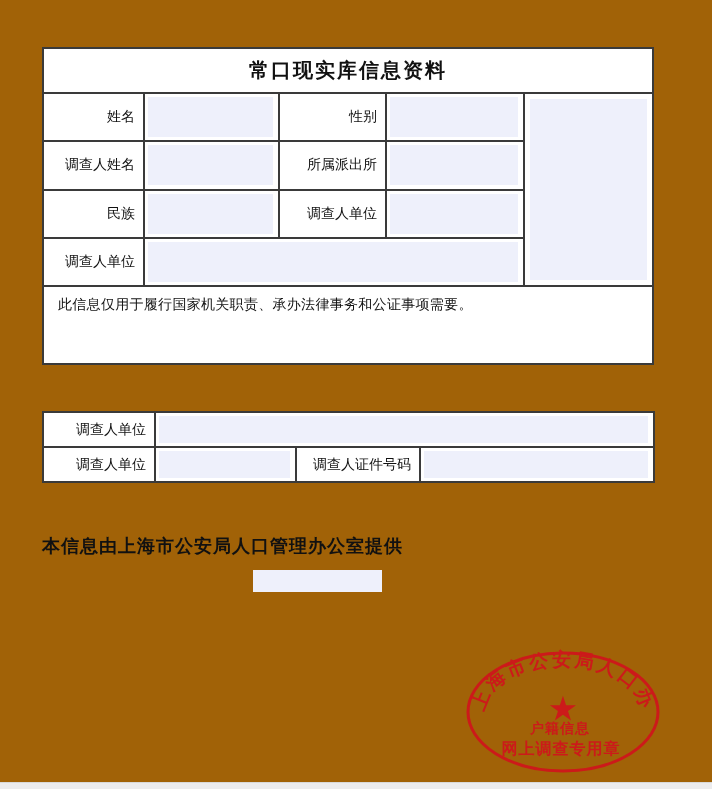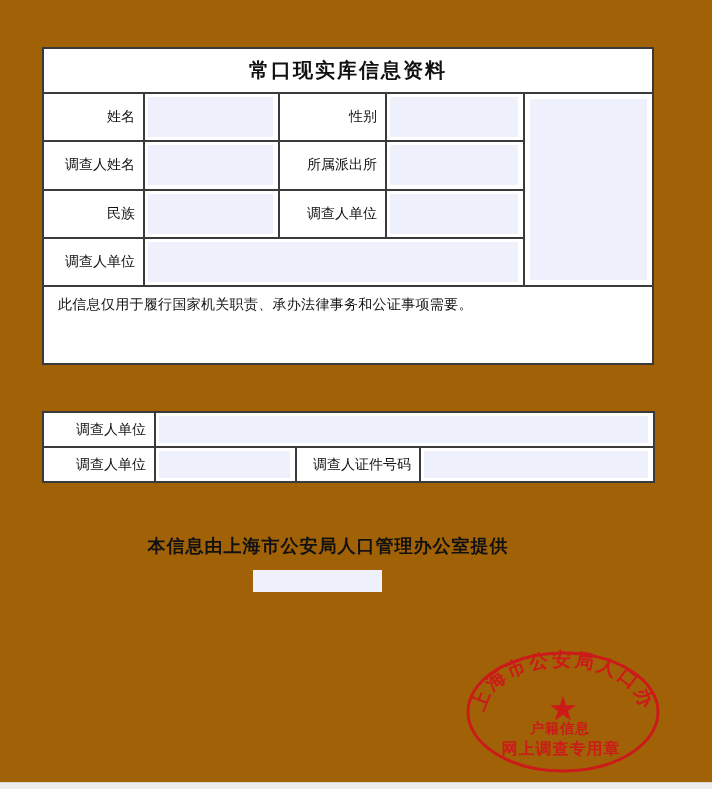--- a/index.html
+++ b/index.html
@@ -15,21 +15,21 @@
   .lbl {text-align:right; padding-right:8px; font-size:14px; white-space:nowrap;}
   .inp {padding:3px 5px 3px 3px; vertical-align:middle;}
   .field {background:#eef0fb;}
   .f-row {height:40px;}
   .row-h {height:48px;padding-left:12px;}
   .photo-cell {padding:5px; vertical-align:top;}
   .f-photo {height:181px;}
   .note-cell {vertical-align:top; text-align:left; padding:9px 14px; font-size:14px; height:58px; letter-spacing:0.3px;}
   .inv-row {height:35px;}
   .f-sm {height:27px;}
-  .provider {position:absolute; left:42px; top:534px; width:572px; text-align:center;
+  .provider {position:absolute; left:42px; top:534px; width:572px; text-align:left;
              font-size:18px; font-weight:600; letter-spacing:1px;}
   .date-box {position:absolute; left:253px; top:570px; width:129px; height:22px;}
   .seal {position:absolute; left:460px; top:645px; width:206px; height:135px;}
   .seal text {fill:#cc1a1a; font-weight:bold; font-family:"Liberation Serif","DejaVu Serif",serif;}
   .seal .arc-text {font-size:19px; letter-spacing:3px;}
   .seal .star-text {font-size:30px;}
   .seal .line1 {font-size:14px; letter-spacing:1px;}
   .seal .line2 {font-size:16px; letter-spacing:1px;}
   .bottom-strip {position:absolute; left:0; bottom:0; width:712px; height:6px;
                  background:#ececee; border-top:1px solid #d9d9d9;}

